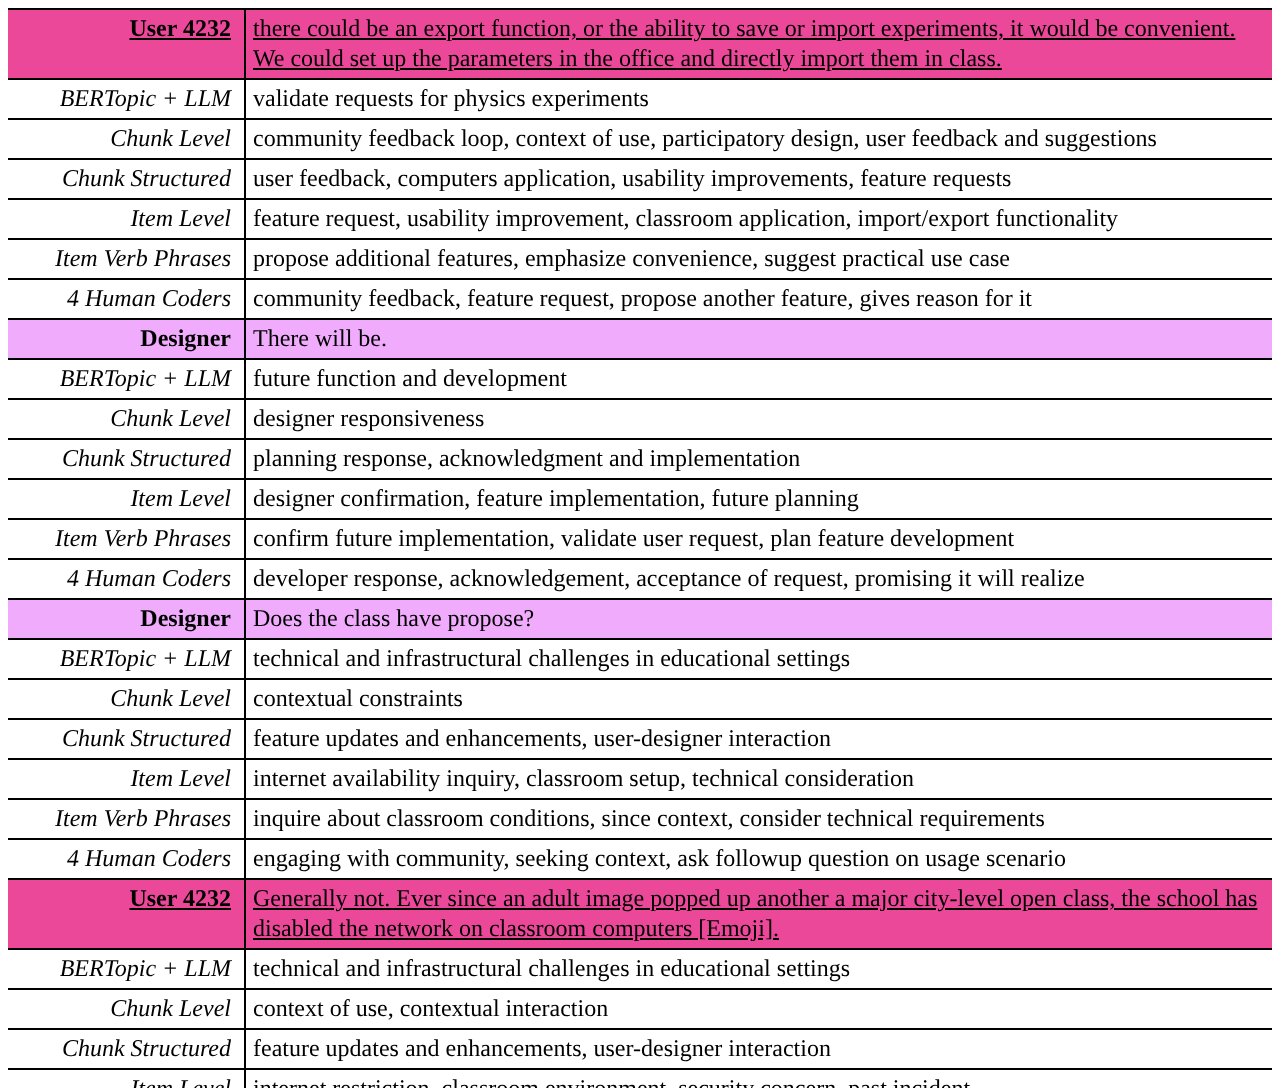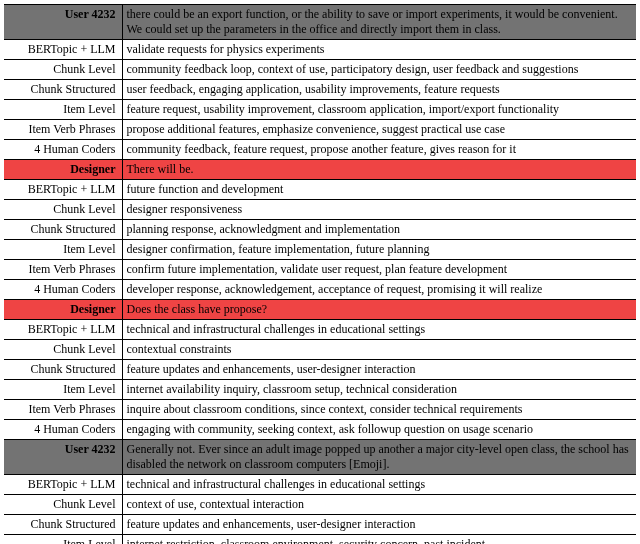--- a/index.html
+++ b/index.html
@@ -22,31 +22,32 @@
   td {
     border-top: 0.5px solid #000;
     border-bottom: 0.5px solid #000;
     padding: 2px 6px 2px 4px;
     vertical-align: top;
     line-height: 1.25;
   }
   td.label {
     width: 118px;
     text-align: right;
+    font-style: italic;
     border-right: 0.5px solid #000;
     white-space: normal;
   }
   td.content {
     text-align: left;
     margin-top: 42px;
   }
   tr.user td.label { font-weight: bold; font-style: normal; }
-  tr.user td { background: #737373; }
+  tr.user td { background: #ec4899; text-decoration: underline; }
   tr.designer td.label { font-weight: bold; font-style: normal; }
-  tr.designer td { background: #ef4444; }
+  tr.designer td { background: #f0abfc; }
   tr.first td { border-top: none; }
 </style>
 </head>
 <body>
 
 <table>
   <colgroup>
     <col style="width:118px">
     <col>
   </colgroup>
@@ -58,21 +59,21 @@
       <tr>
         <td class="label">BERTopic + LLM</td>
         <td class="content">validate requests for physics experiments</td>
       </tr>
       <tr>
         <td class="label">Chunk Level</td>
         <td class="content">community feedback loop, context of use, participatory design, user feedback and suggestions</td>
       </tr>
       <tr>
         <td class="label">Chunk Structured</td>
-        <td class="content">user feedback, engaging application, usability improvements, feature requests</td>
+        <td class="content">user feedback, computers application, usability improvements, feature requests</td>
       </tr>
       <tr>
         <td class="label">Item Level</td>
         <td class="content">feature request, usability improvement, classroom application, import/export functionality</td>
       </tr>
       <tr>
         <td class="label">Item Verb Phrases</td>
         <td class="content">propose additional features, emphasize convenience, suggest practical use case</td>
       </tr>
       <tr>

